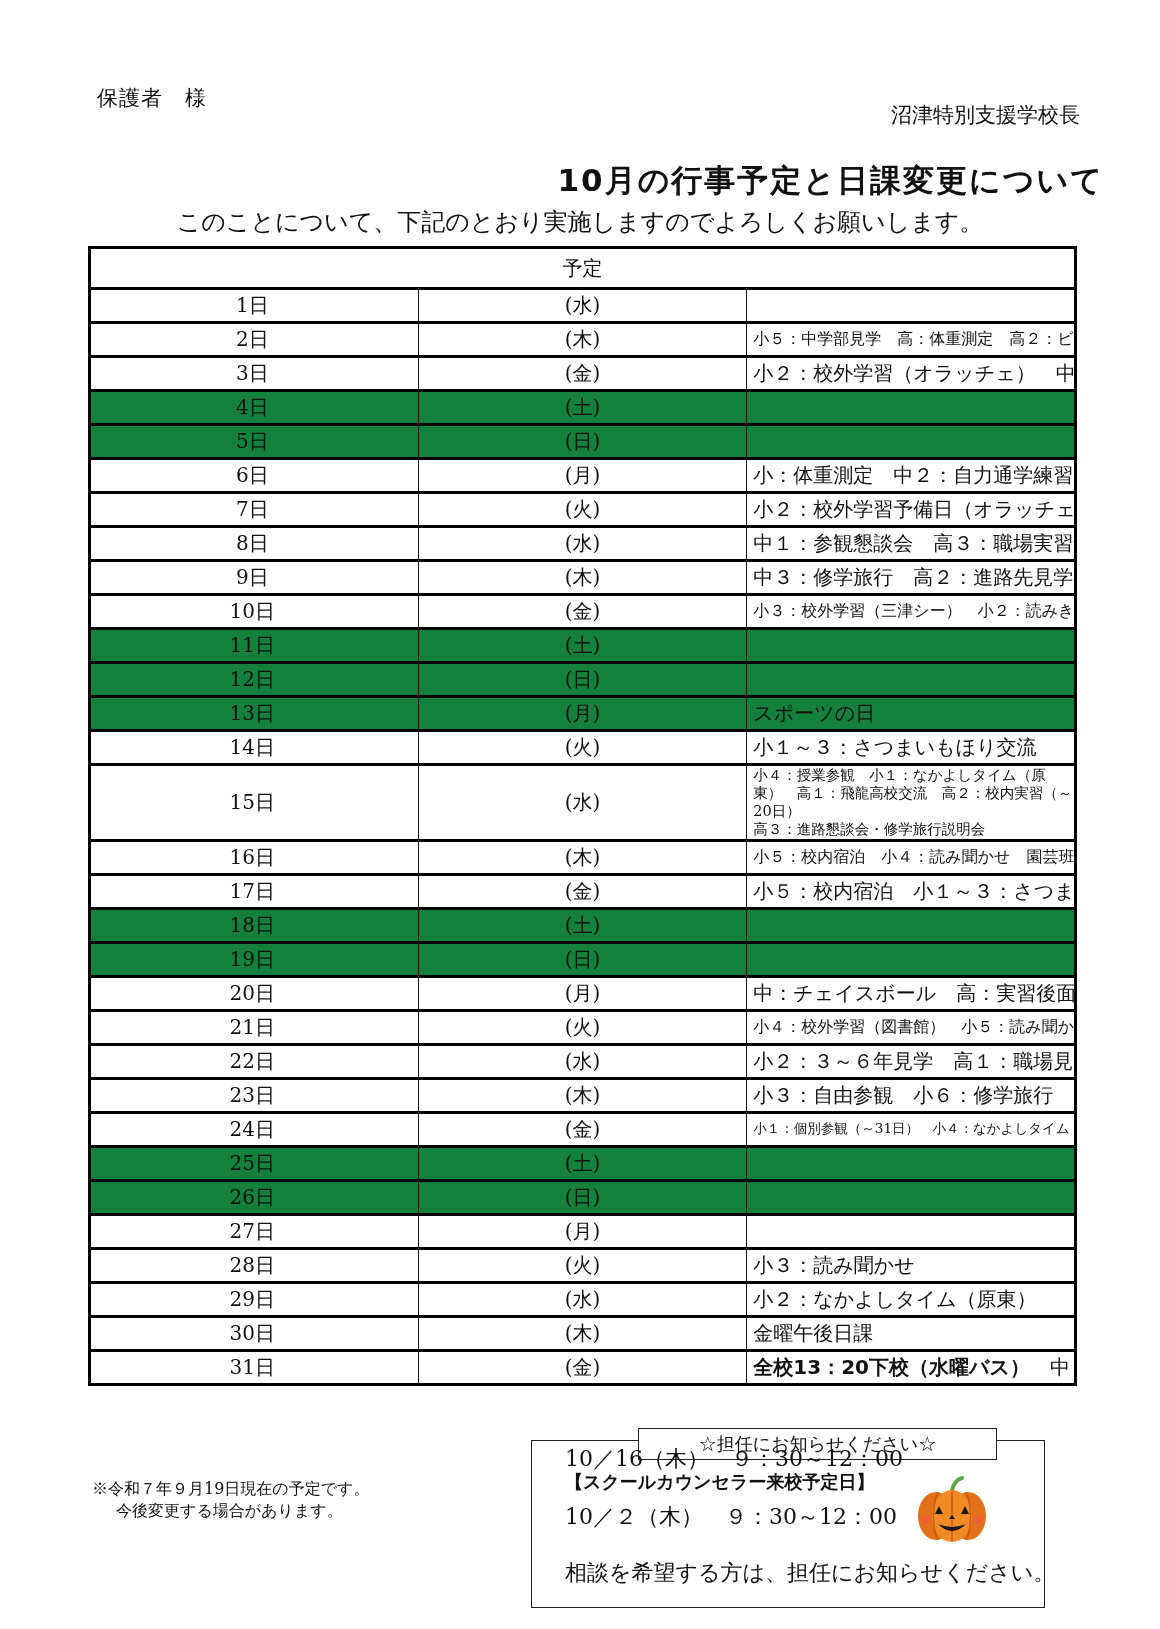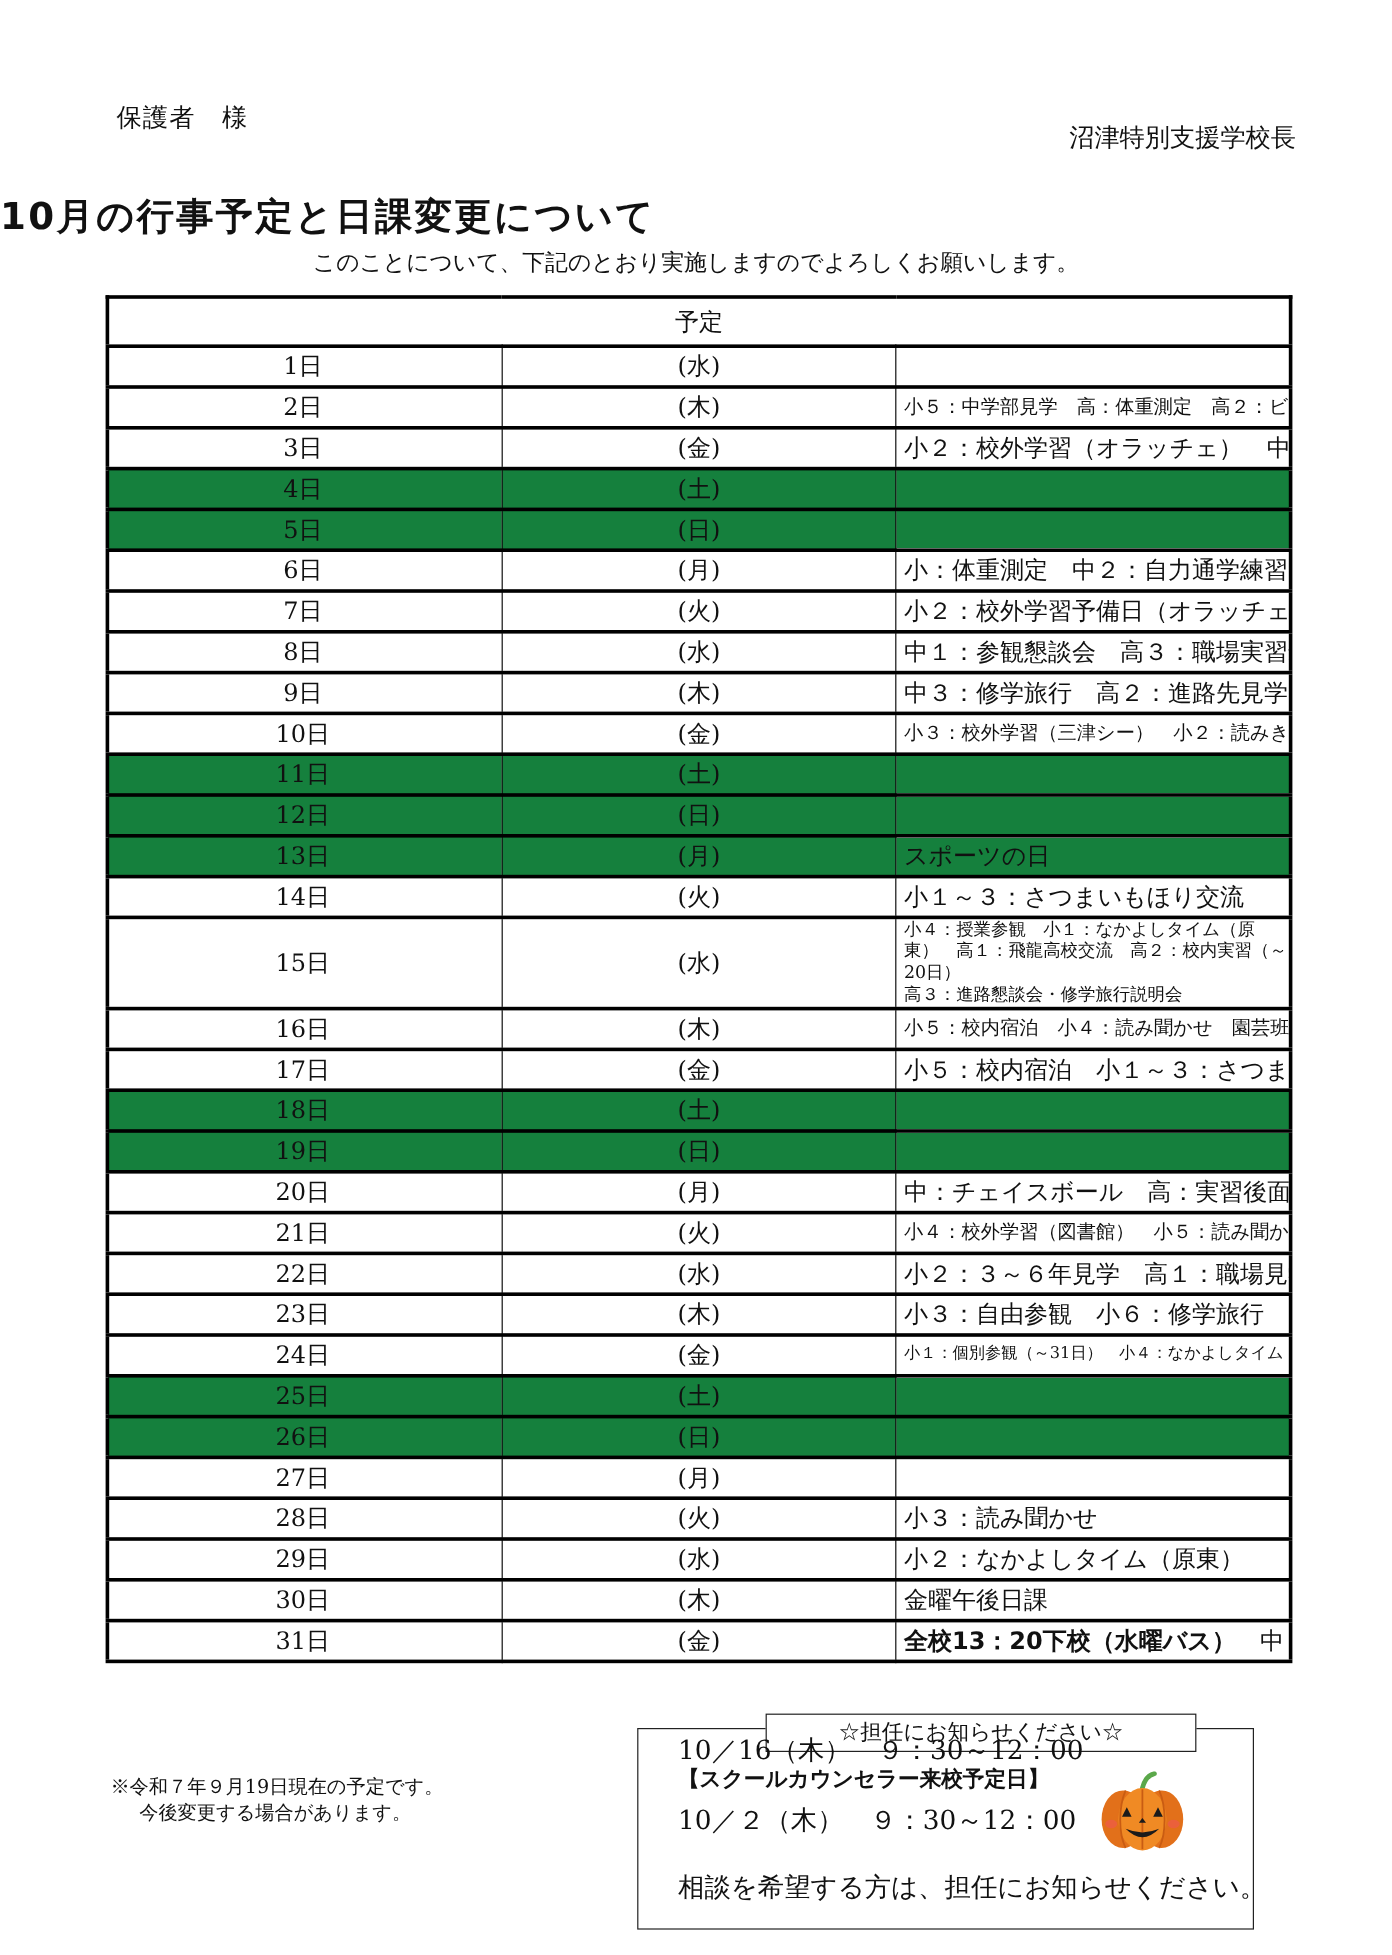--- a/index.html
+++ b/index.html
@@ -3,25 +3,25 @@
   <meta charset="utf-8">
   <style>
     html, body { margin: 0; padding: 0; background: #ffffff; }
     body {
       width: 1160px; height: 1629px; position: relative; overflow: hidden;
       font-family: "DejaVu Serif", "Liberation Serif", serif; color: #111;
     }
     .addressee { position: absolute; left: 97px; top: 84px; font-size: 21px; letter-spacing: 1px; }
     .sender { position: absolute; right: 80px; top: 101px; font-size: 21px; }
     .title {
-      position: absolute; left: 0; width: 1104px; top: 160px; text-align: left;
+      position: absolute; left: 0; width: 1104px; top: 160px; text-align: right;
       font-family: "DejaVu Sans", "Liberation Sans", sans-serif; font-weight: bold;
       font-size: 31px; letter-spacing: 2px;
     }
-    .intro { position: absolute; left: 0; width: 1160px; top: 206px; text-align: center; font-size: 19px; }
+    .intro { position: absolute; left: 0; width: 1160px; top: 206px; text-align: center; font-size: 24px; }
 
     table.sched {
       position: absolute; left: 88px; top: 246px; width: 989px;
       border-collapse: collapse; border: 3px solid #000; table-layout: fixed;
     }
     table.sched td, table.sched th {
       border: 1.5px solid #111; padding: 0; font-weight: normal;
     }
     table.sched tr { border-bottom: 3px solid #000; }
     th.head { height: 38px; font-size: 20px; text-align: center; border-bottom: 3px solid #000; }

